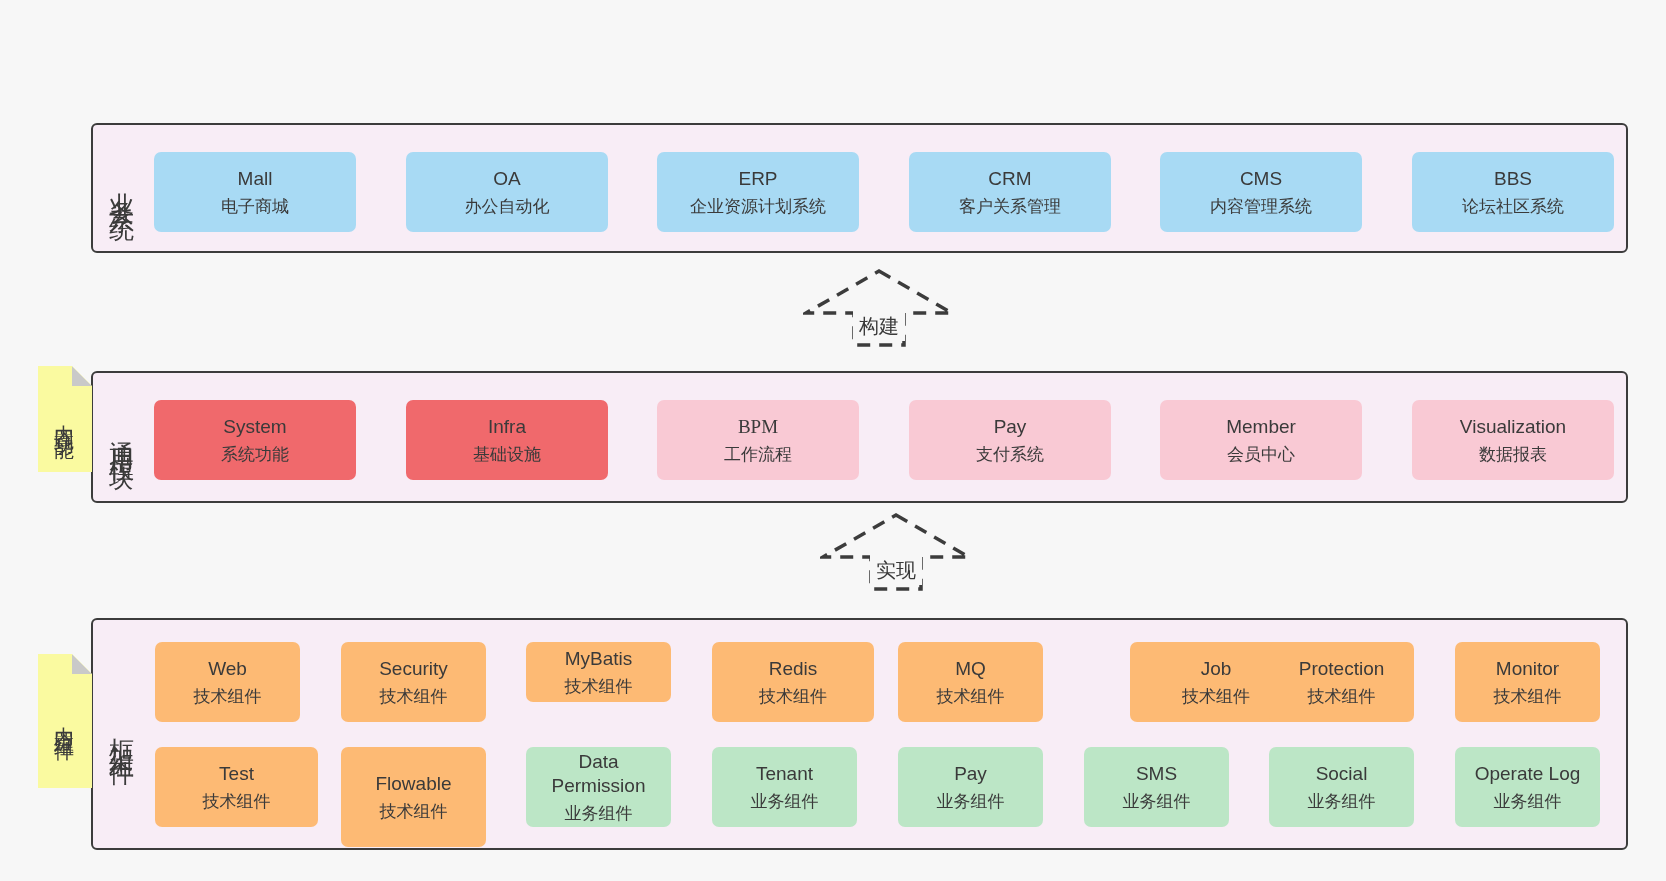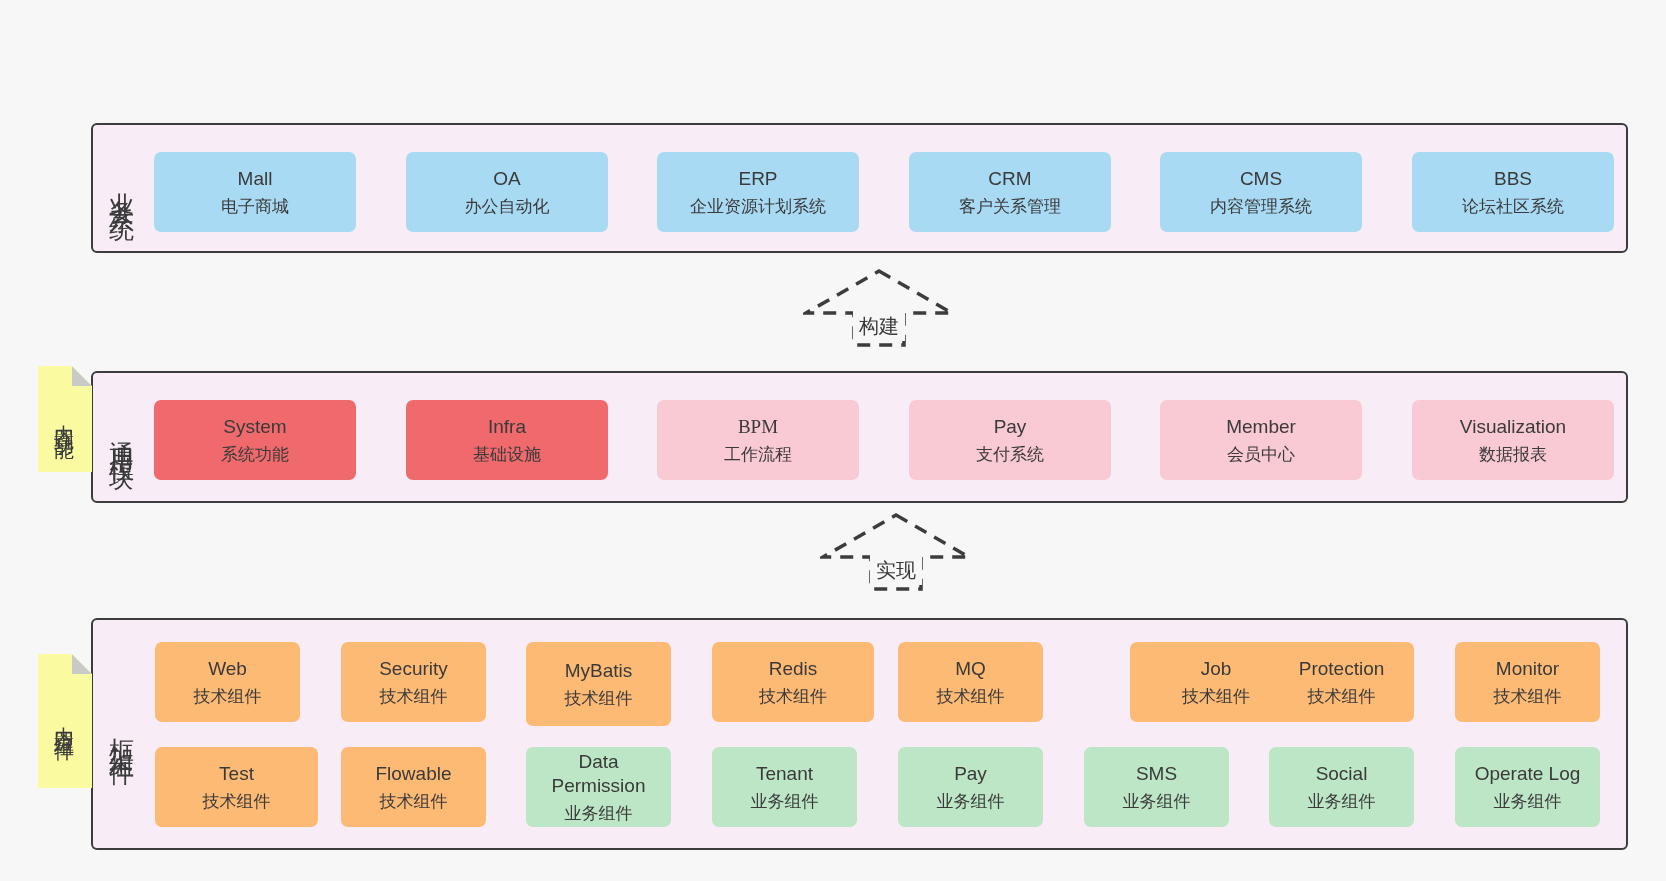--- a/index.html
+++ b/index.html
@@ -136,21 +136,21 @@
   <div class="vlabel">框架组件</div>
   <div>
       <div class="bx c-green" style="left: 62px; top: 22px; width: 145px; height: 80px;">
         <div class="en">Web</div>
         <div class="zh">技术组件</div>
       </div>
       <div class="bx c-green" style="left: 248px; top: 22px; width: 145px; height: 80px;">
         <div class="en">Security</div>
         <div class="zh">技术组件</div>
       </div>
-      <div class="bx c-green" style="left: 433px; top: 22px; width: 145px; height: 84px;">
+      <div class="bx c-green" style="left: 433px; top: 22px; width: 145px; height: 60px;">
         <div class="en">MyBatis</div>
         <div class="zh">技术组件</div>
       </div>
       <div class="bx c-green" style="left: 619px; top: 22px; width: 162px; height: 80px;">
         <div class="en">Redis</div>
         <div class="zh">技术组件</div>
       </div>
       <div class="bx c-green" style="left: 805px; top: 22px; width: 145px; height: 80px;">
         <div class="en">MQ</div>
         <div class="zh">技术组件</div>
@@ -166,21 +166,21 @@
       <div class="bx c-green" style="left: 1362px; top: 22px; width: 145px; height: 80px;">
         <div class="en">Monitor</div>
         <div class="zh">技术组件</div>
       </div>
     </div>
   <div>
       <div class="bx c-green" style="left: 62px; top: 127px; width: 163px; height: 80px;">
         <div class="en">Test</div>
         <div class="zh">技术组件</div>
       </div>
-      <div class="bx c-green" style="left: 248px; top: 127px; width: 145px; height: 80px;">
+      <div class="bx c-green" style="left: 248px; top: 127px; width: 145px; height: 100px;">
         <div class="en">Flowable</div>
         <div class="zh">技术组件</div>
       </div>
       <div class="bx c-lightgreen" style="left: 433px; top: 127px; width: 145px; height: 80px;">
         <div class="en">Data Permission</div>
         <div class="zh">业务组件</div>
       </div>
       <div class="bx c-lightgreen" style="left: 619px; top: 127px; width: 145px; height: 80px;">
         <div class="en">Tenant</div>
         <div class="zh">业务组件</div>

